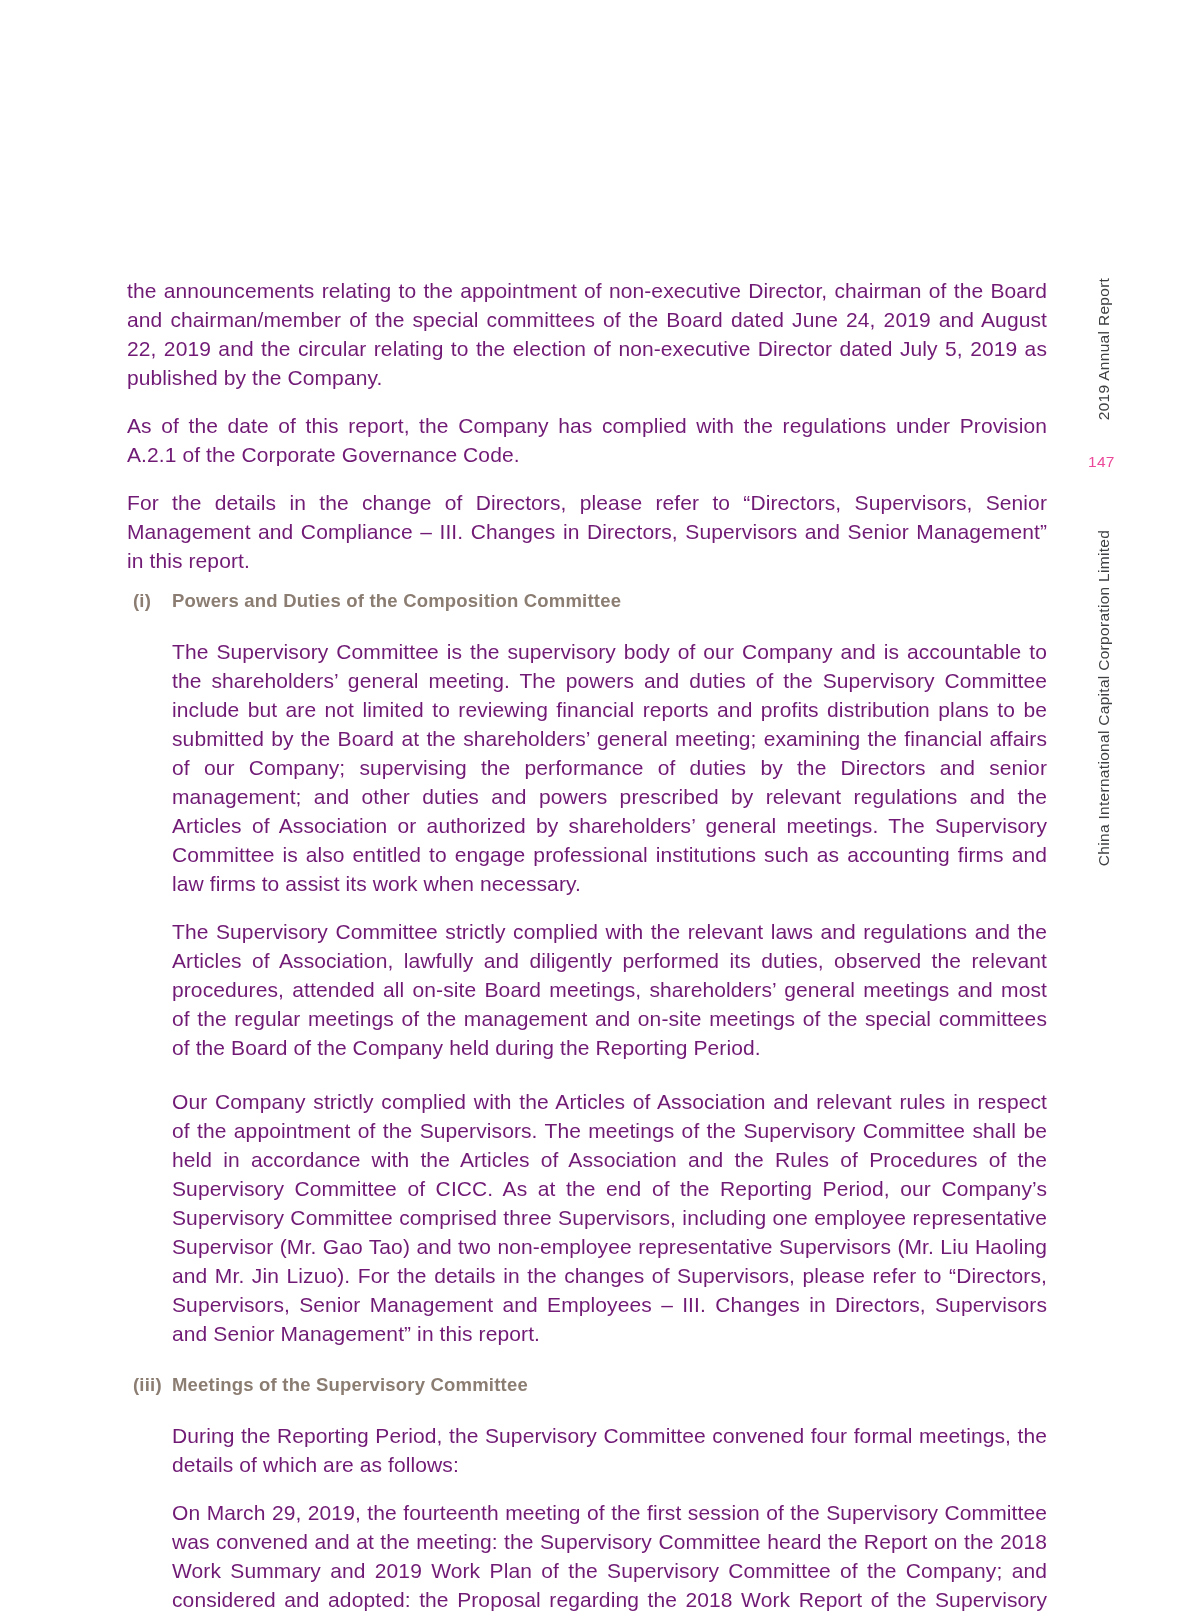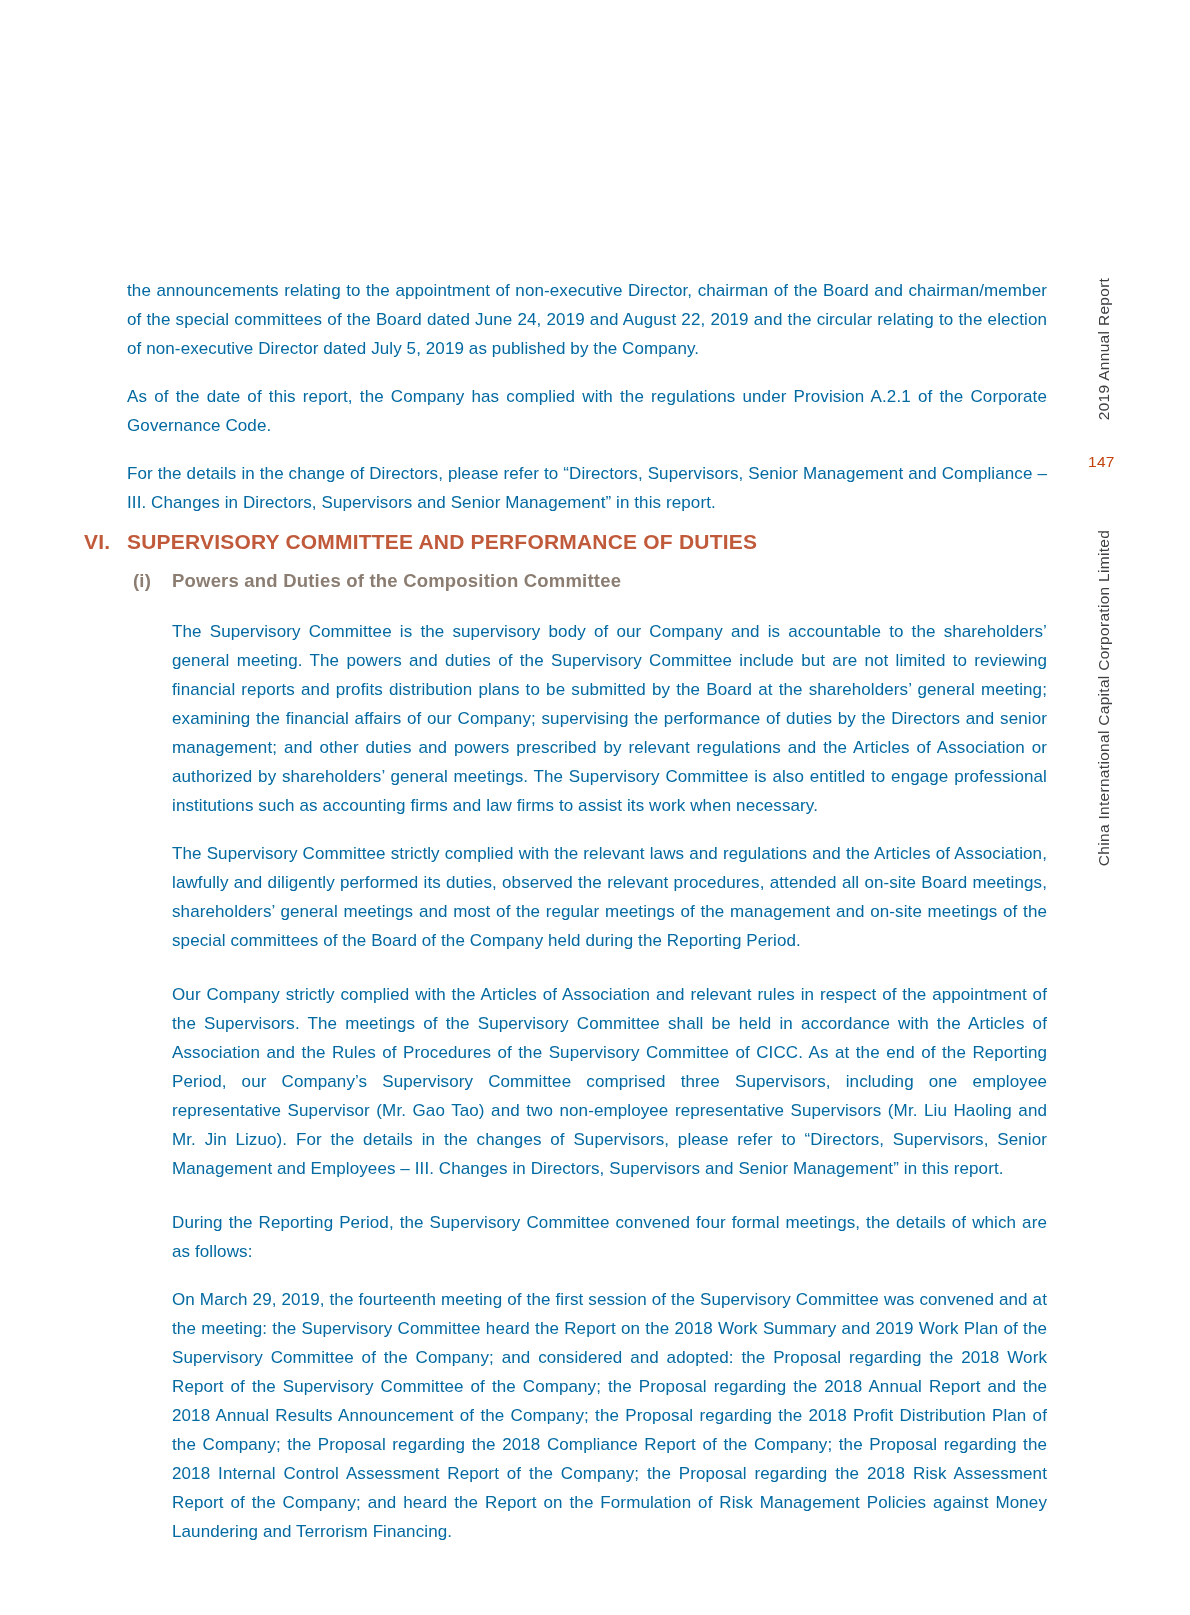--- a/index.html
+++ b/index.html
@@ -13,24 +13,24 @@
 
   
   .main {
     position: absolute;
     left: 84px; top: 276px;
     width: 963px;
     color: #595a5c;
   }
   .intro { margin-left: 43px; }
   p.body-text {
-    font-size: 17px;
+    font-size: 21px;
     line-height: 29px;
     text-align: justify;
-    color: #0369a1;
+    color: #701a75;
     font-weight: 400;
     letter-spacing: 0.1px;
     margin-bottom: 19px;
   }
   p.body-text:last-child { margin-bottom: 0; }
 
   .section-heading {
     display: flex;
     margin-top: 11px;
     margin-bottom: 13px;
@@ -63,60 +63,60 @@
     font-size: 15.5px;
     letter-spacing: 0.3px;
     transform: translate(-50%, -50%) rotate(-90deg);
   }
   .sidebar-top    { left: 1104px; top: 349px; }
   .sidebar-bottom { left: 1104px; top: 698px; }
   .page-number {
     position: absolute;
     left: 1088px; top: 453px;
     font-size: 15.5px;
-    color: #c2410c;
+    color: #ec4899;
     letter-spacing: 0.3px;
   }
 </style>
 </head>
 <body>
 
 <div class="page">
 
   <div class="main">
 
     <div class="intro">
       <p class="body-text">the announcements relating to the appointment of non-executive Director, chairman of the Board and chairman/member of the special committees of the Board dated June 24, 2019 and August 22, 2019 and the circular relating to the election of non-executive Director dated July 5, 2019 as published by the Company.</p>
       <p class="body-text">As of the date of this report, the Company has complied with the regulations under Provision A.2.1 of the Corporate Governance Code.</p>
       <p class="body-text">For the details in the change of Directors, please refer to “Directors, Supervisors, Senior Management and Compliance – III. Changes in Directors, Supervisors and Senior Management” in this report.</p>
     </div>
 
-    <div class="section-heading">
-      <span class="sec-num">VI.</span>
-      <span class="sec-title">SUPERVISORY COMMITTEE AND PERFORMANCE OF DUTIES</span>
-    </div>
 
     <div class="subsection" style="margin-top:14px;">
       <div class="subsection-heading">
         <span class="sub-label">(i)</span>
         <span class="sub-title">Powers and Duties of the Composition Committee</span>
       </div>
       <div class="subsection-body">
         <p class="body-text">The Supervisory Committee is the supervisory body of our Company and is accountable to the shareholders’ general meeting. The powers and duties of the Supervisory Committee include but are not limited to reviewing financial reports and profits distribution plans to be submitted by the Board at the shareholders’ general meeting; examining the financial affairs of our Company; supervising the performance of duties by the Directors and senior management; and other duties and powers prescribed by relevant regulations and the Articles of Association or authorized by shareholders’ general meetings. The Supervisory Committee is also entitled to engage professional institutions such as accounting firms and law firms to assist its work when necessary.</p>
         <p class="body-text">The Supervisory Committee strictly complied with the relevant laws and regulations and the Articles of Association, lawfully and diligently performed its duties, observed the relevant procedures, attended all on-site Board meetings, shareholders’ general meetings and most of the regular meetings of the management and on-site meetings of the special committees of the Board of the Company held during the Reporting Period.</p>
       </div>
     </div>
 
     <div class="subsection">
       <div class="subsection-body">
         <p class="body-text">Our Company strictly complied with the Articles of Association and relevant rules in respect of the appointment of the Supervisors. The meetings of the Supervisory Committee shall be held in accordance with the Articles of Association and the Rules of Procedures of the Supervisory Committee of CICC. As at the end of the Reporting Period, our Company’s Supervisory Committee comprised three Supervisors, including one employee representative Supervisor (Mr. Gao Tao) and two non-employee representative Supervisors (Mr. Liu Haoling and Mr. Jin Lizuo). For the details in the changes of Supervisors, please refer to “Directors, Supervisors, Senior Management and Employees – III. Changes in Directors, Supervisors and Senior Management” in this report.</p>
       </div>
     </div>
 
     <div class="subsection">
+      <div class="subsection-heading">
+        <span class="sub-label">(iii)</span>
+        <span class="sub-title">Meetings of the Supervisory Committee</span>
+      </div>
       <div class="subsection-body">
         <p class="body-text">During the Reporting Period, the Supervisory Committee convened four formal meetings, the details of which are as follows:</p>
         <p class="body-text">On March 29, 2019, the fourteenth meeting of the first session of the Supervisory Committee was convened and at the meeting: the Supervisory Committee heard the Report on the 2018 Work Summary and 2019 Work Plan of the Supervisory Committee of the Company; and considered and adopted: the Proposal regarding the 2018 Work Report of the Supervisory Committee of the Company; the Proposal regarding the 2018 Annual Report and the 2018 Annual Results Announcement of the Company; the Proposal regarding the 2018 Profit Distribution Plan of the Company; the Proposal regarding the 2018 Compliance Report of the Company; the Proposal regarding the 2018 Internal Control Assessment Report of the Company; the Proposal regarding the 2018 Risk Assessment Report of the Company; and heard the Report on the Formulation of Risk Management Policies against Money Laundering and Terrorism Financing.</p>
       </div>
     </div>
 
   </div>
 
   <div class="sidebar-text sidebar-top">2019 Annual Report</div>
   <div class="page-number">147</div>

